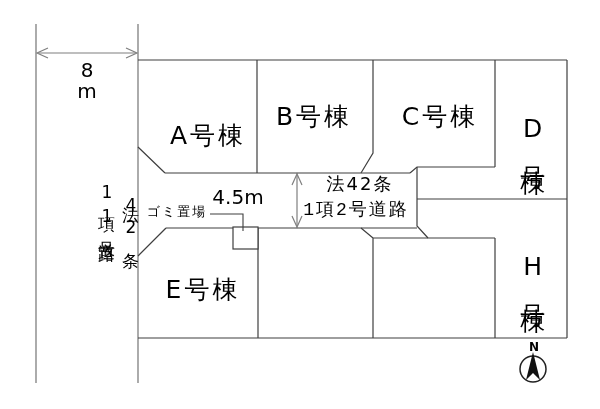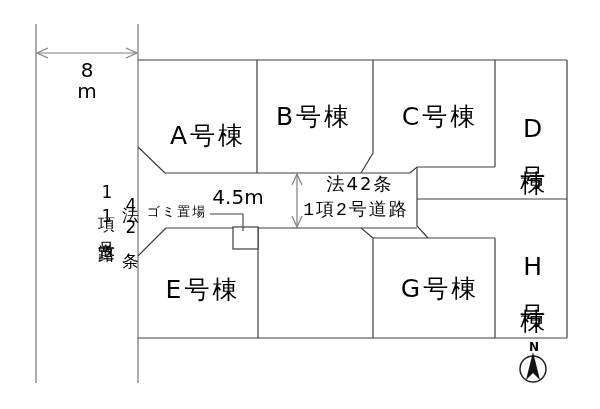--- a/index.html
+++ b/index.html
@@ -128,18 +128,17 @@
   <div class="txt road-h" style="left:360px; top:184px;">法42条</div>
   <div class="txt road-h" style="left:356px; top:210px;font-family:Liberation Mono, monospace;">1項2号道路</div>
 
   <div class="txt small-label" style="left:177px; top:212px;">ゴミ置場</div>
 
   <div class="txt lot-label" style="left:208px; top:117px;margin-top:19px;">A号棟</div>
   <div class="txt lot-label" style="left:440px; top:117px;">C号棟</div>
   <div class="txt lot-label" style="left:314px; top:117px;">B号棟</div>
   <div class="txt lot-label-v" style="left:532px; top:134px;">D号棟</div>
   <div class="txt lot-label" style="left:203px; top:290px;">E号棟</div>
-  <div class="txt lot-label" style="left:440px; top:289px;">G号棟</div>
   <div class="txt lot-label-v" style="left:532px; top:272px;">H号棟</div>
 
   <div class="txt north-label" style="left:534px; top:347px;">N</div>
 
 </div>
 
 </body></html>

